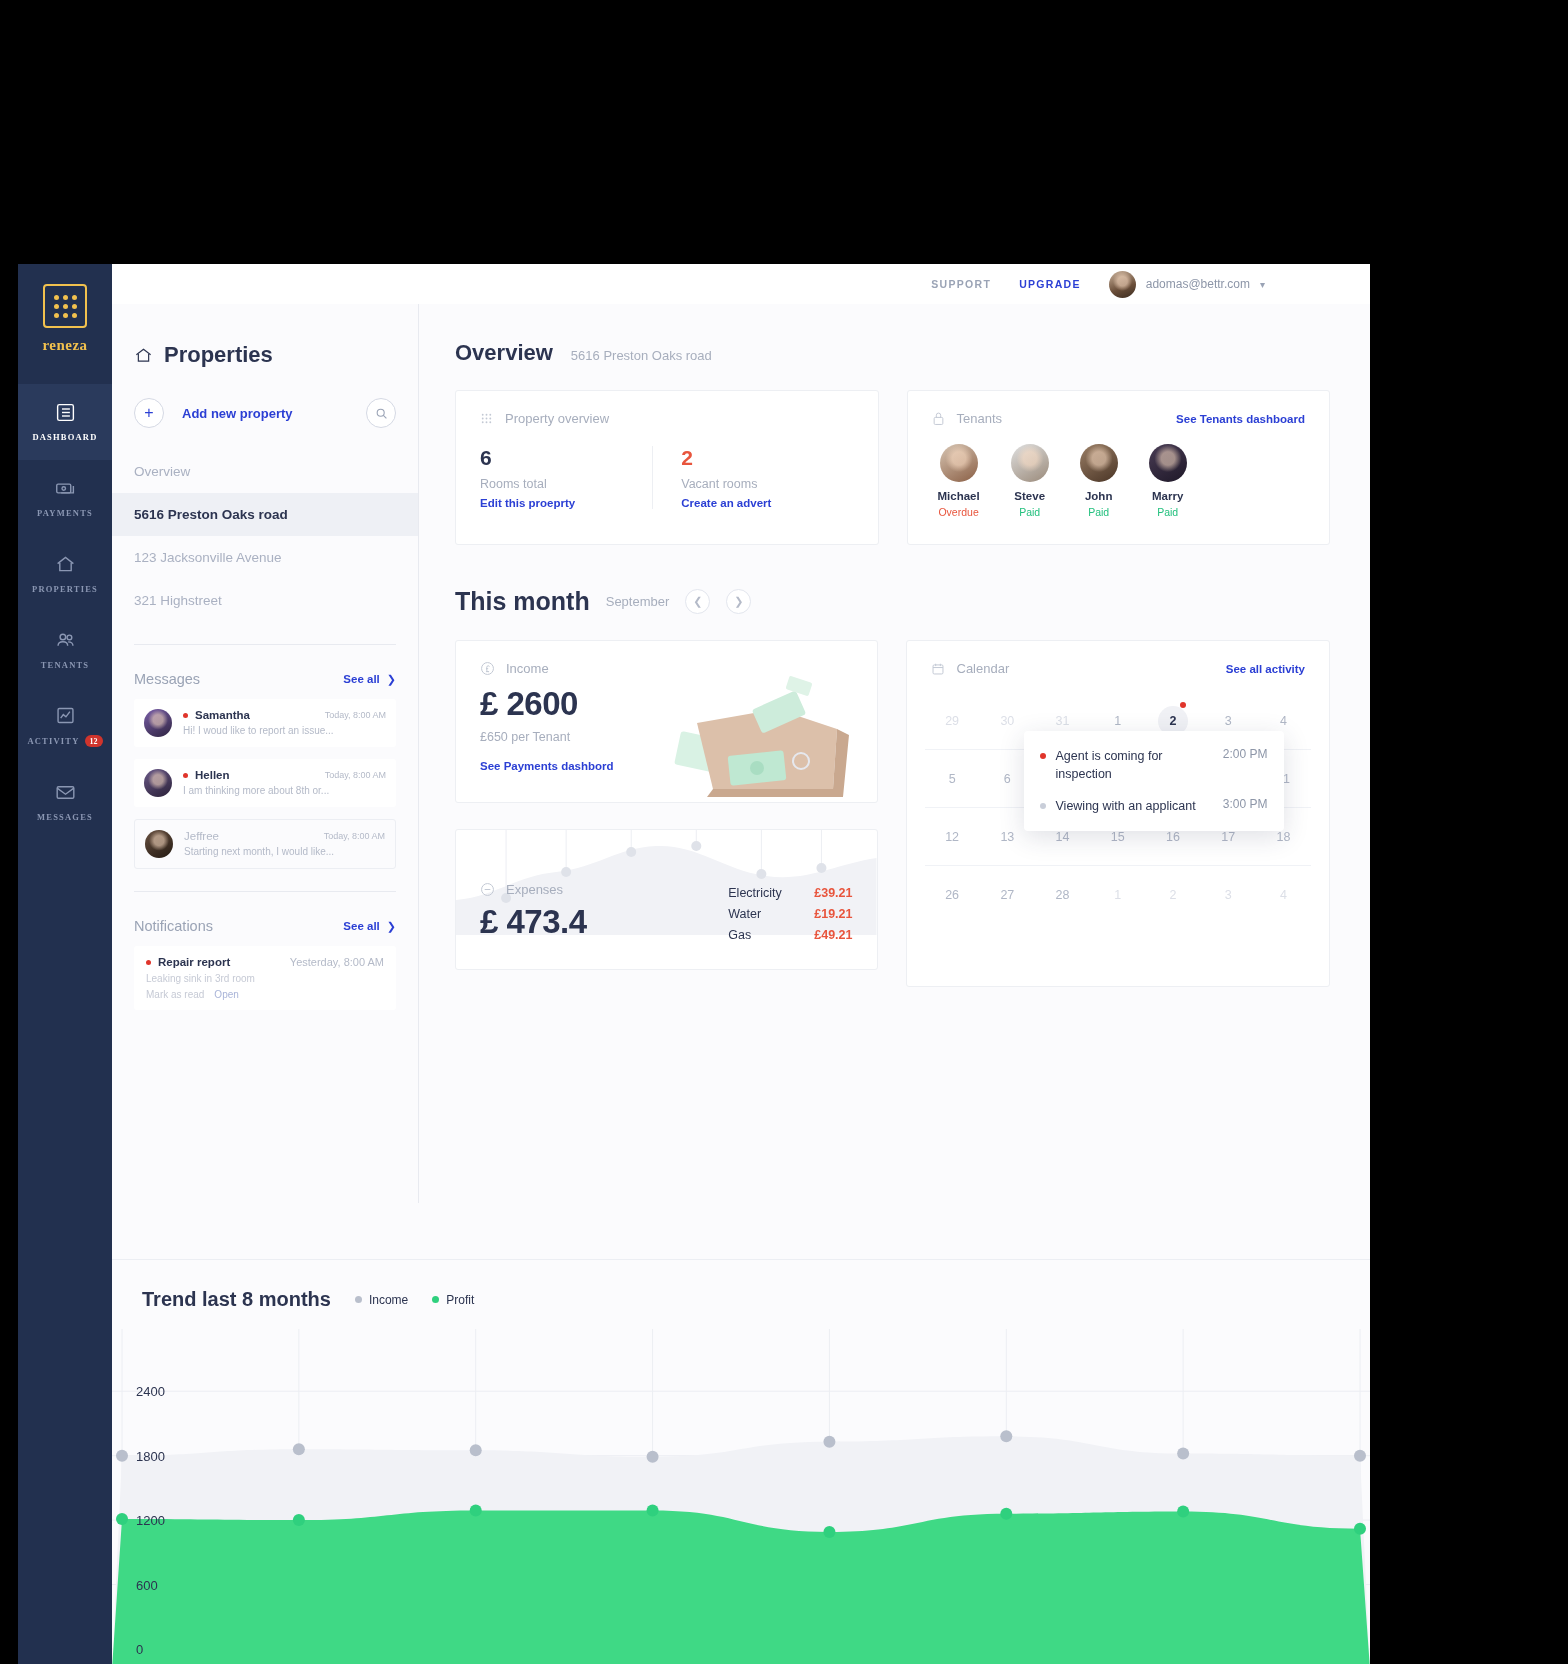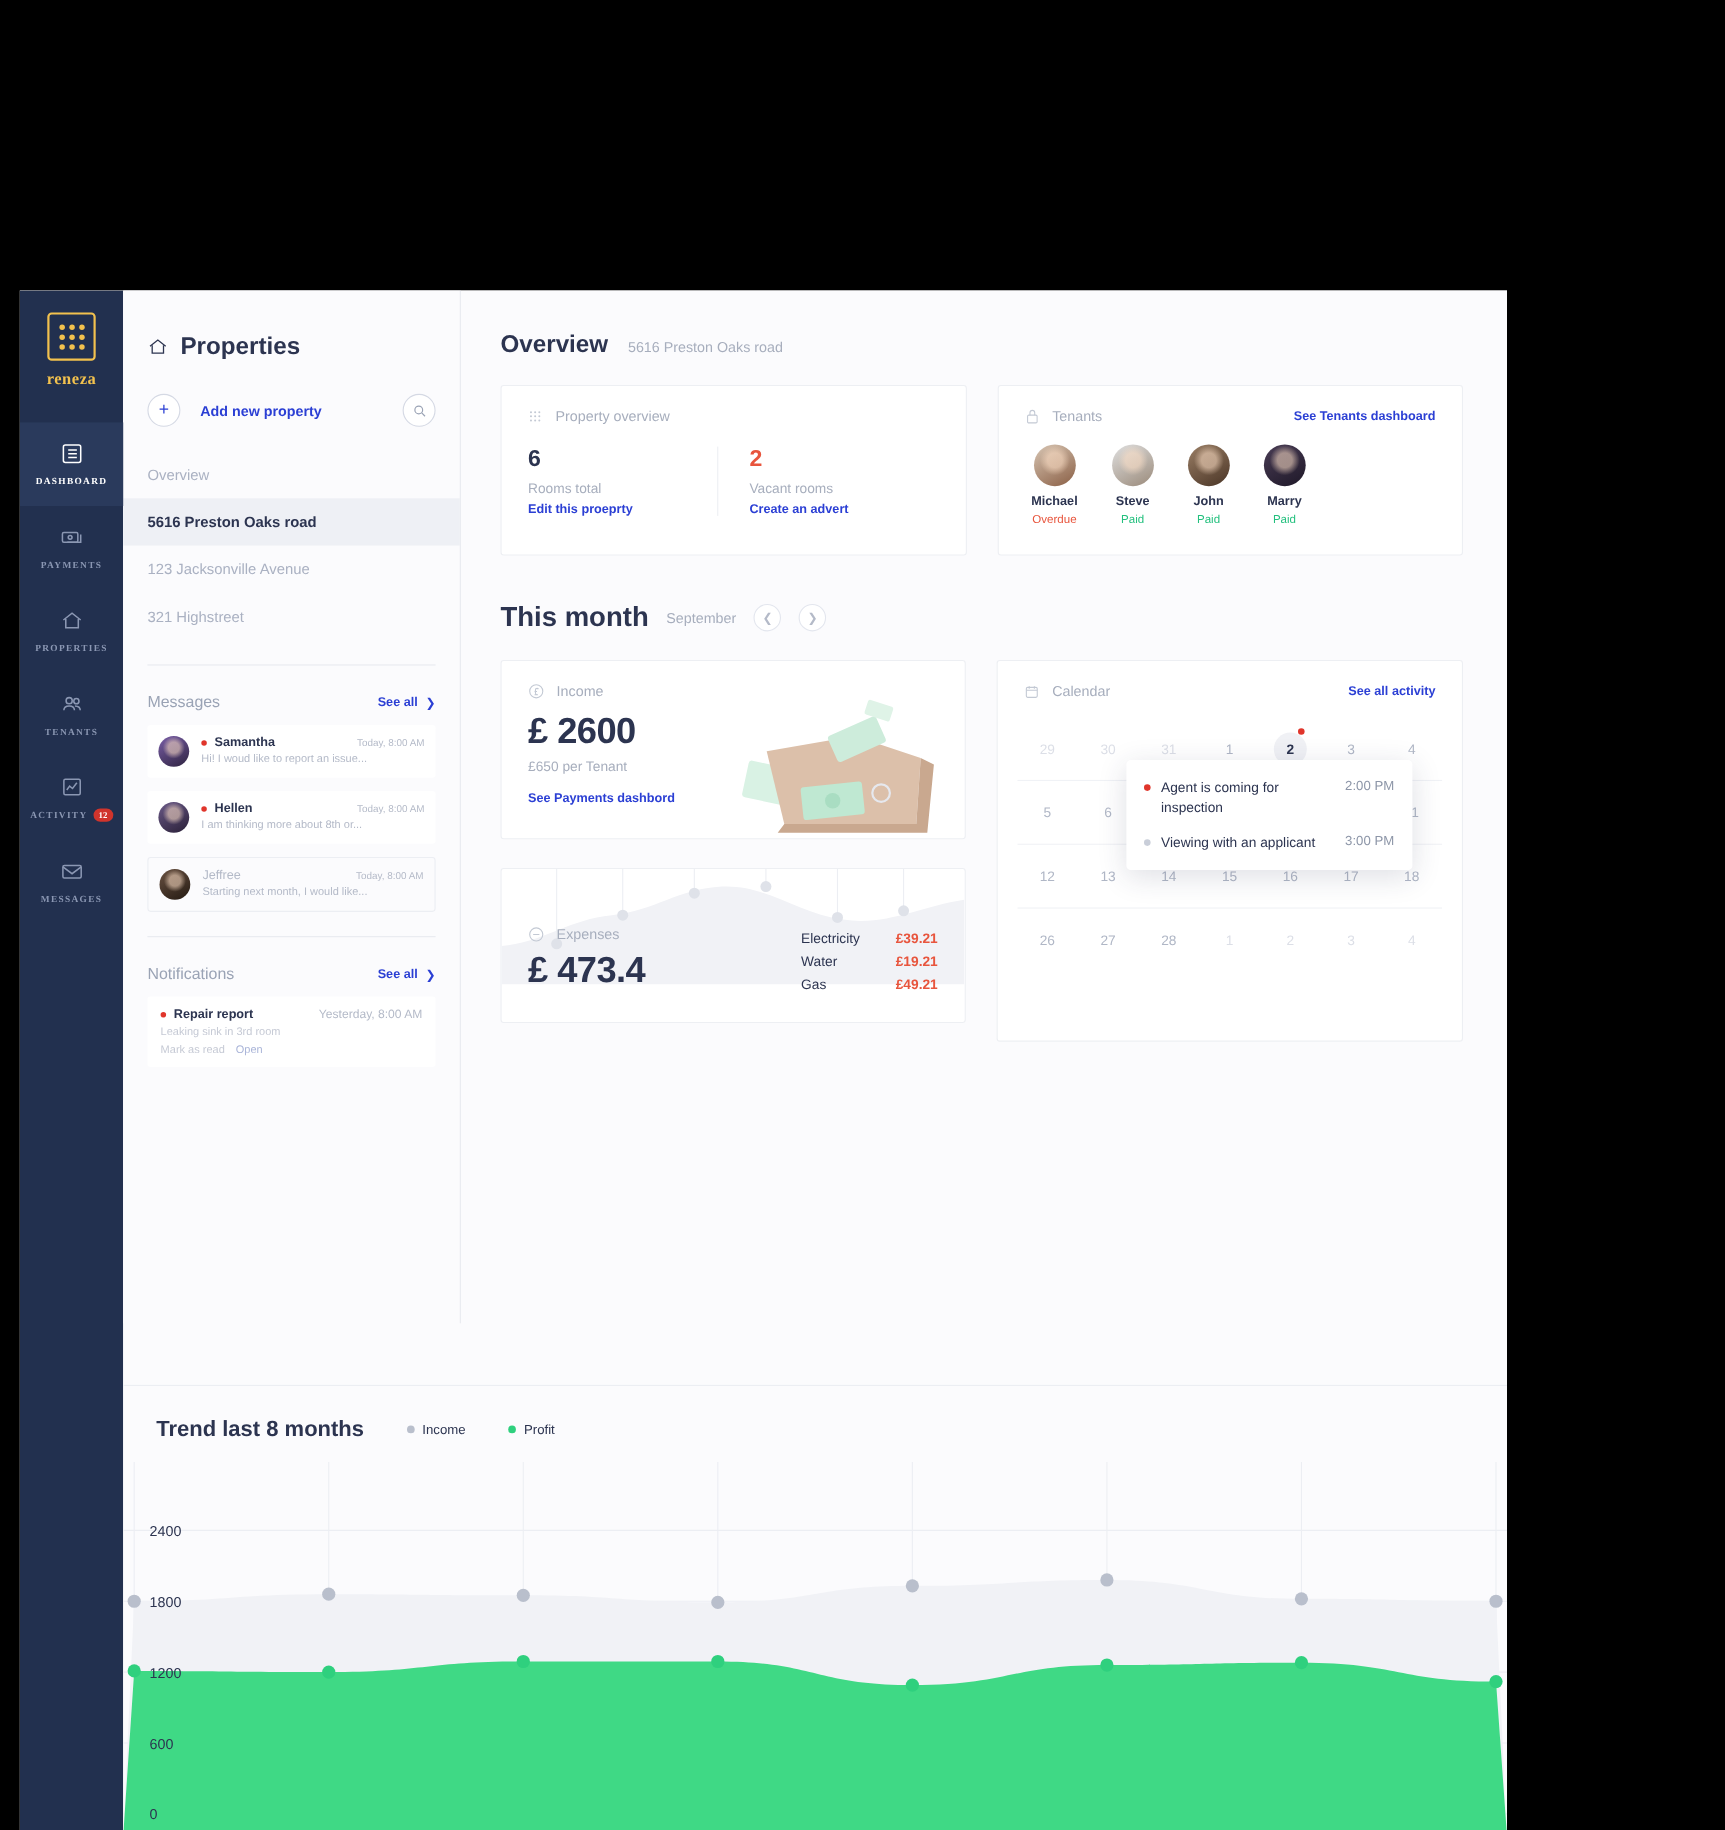--- a/index.html
+++ b/index.html
@@ -192,21 +192,21 @@
   .popup .ev { display: flex; gap: 10px; margin-bottom: 14px; }
   .popup .ev:last-child { margin-bottom: 0; }
   .popup .edot { width: 6px; height: 6px; border-radius: 50%; margin-top: 6px; flex: 0 0 6px; }
   .popup .edot.r { background: #e0352b; }
   .popup .edot.g { background: #c9ced9; }
   .popup .etx { font-size: 12.5px; color: #2c3450; line-height: 1.45; flex: 1; }
   .popup .etm { font-size: 12px; color: #8d96a8; white-space: nowrap; }
 
   
   .trend { margin-top: 56px; border-top: 1px solid #eceef3; }
-  .trend-h { display: flex; align-items: center; gap: 39px; padding: 28px 0 0 30px; }
+  .trend-h { display: flex; align-items: center; gap: 24px; padding: 28px 0 0 30px; }
   .trend-h .t { font-size: 20px; font-weight: bold; color: #2c3450; }
   .leg { display: flex; align-items: center; gap: 7px; font-size: 12px; color: #2c3450; }
   .leg i { width: 7px; height: 7px; border-radius: 50%; display: block; }
   .chart-wrap { position: relative; height: 345px; margin-top: 8px; }
 </style>
 </head>
 <body>
 
 <div class="app">
 
@@ -285,20 +285,29 @@
         </svg>
         <div class="lblrow">
             <span class="lbl">MESSAGES</span>
           </div>
       </div>
     </div>
   </div>
 
   <div class="right">
 
+    <div class="topbar">
+      <span class="lnk">SUPPORT</span>
+      <span class="lnk up">UPGRADE</span>
+      <div class="userbox">
+        <div class="avatar a1"></div>
+        <span class="uemail">adomas@bettr.com</span>
+        <span class="caret">▾</span>
+      </div>
+    </div>
 
     <div class="body">
 
       <div class="props">
         <div class="props-h">
           <svg width="19" height="19" viewBox="0 0 24 24" fill="none" stroke="#2c3450" stroke-width="1.5">
             <path d="M3 11l9-7 9 7"></path>
               <path d="M5.5 10v9h13v-9"></path>
           </svg>
           <span class="t">Properties</span>

